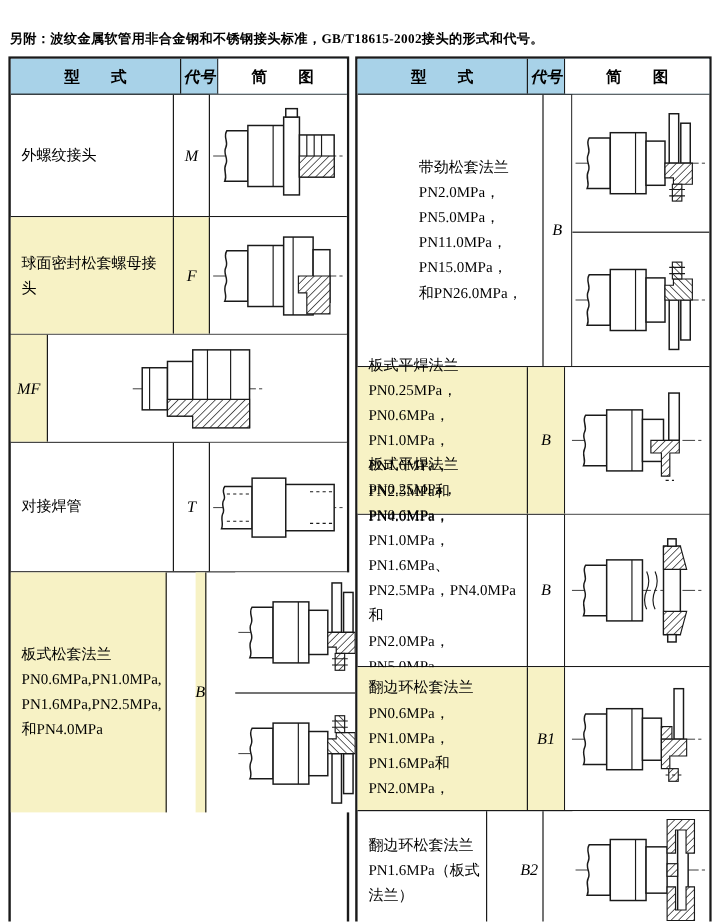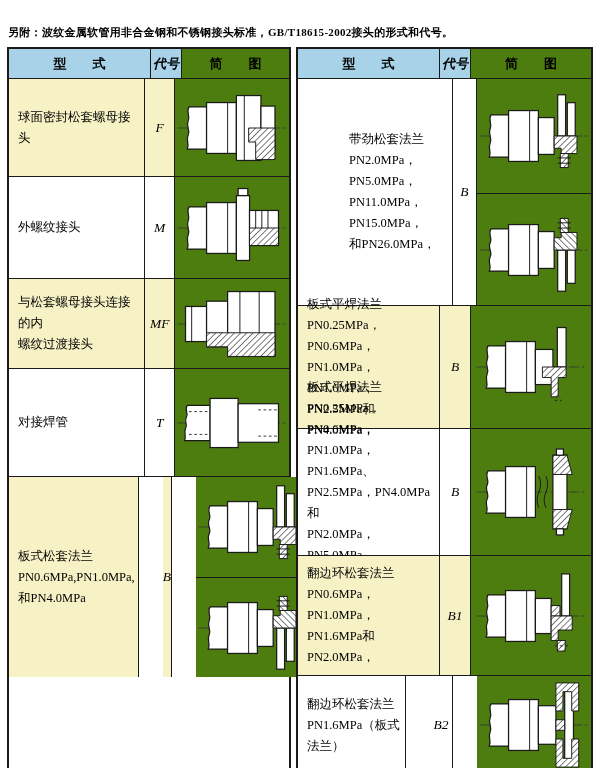--- a/index.html
+++ b/index.html
@@ -41,21 +41,21 @@
     display: flex; flex-direction: column; justify-content: center;
     padding: 4px 3px 4px 9px;
     font-size: 12.5px; line-height: 21px;
   }
   .code {
     width: 31px;
     display: flex; align-items: center; justify-content: center;
     font-size: 13.5px;
     font-style: italic;
   }
-  .diag { flex: 1; display: flex; flex-direction: column; background: #4d7c0f; }
+  .diag { flex: 1; display: flex; flex-direction: column; background: #ffffff; }
   .dsub { flex: 1; display: flex; align-items: center; justify-content: center; overflow: hidden; }
   .dsub + .dsub { border-top: 1.5px solid var(--border, #1a1a1a); }
   .hl { background: var(--hl, #f7f2c5); }
   
   .fitsvg .w  { fill: #fff; stroke: #1a1a1a; stroke-width: 1.4; stroke-linejoin: miter; }
   .fitsvg .l  { stroke: #1a1a1a; stroke-width: 1.1; }
   .fitsvg .l2 { fill: none; stroke: #1a1a1a; stroke-width: 1.1; }
   .fitsvg .dl { stroke: #1a1a1a; stroke-width: 1; stroke-dasharray: 3 3; }
   .fitsvg .h  { fill: url(#hatchp); stroke: #1a1a1a; stroke-width: 1.1; }
   .fitsvg .cl { stroke: #333; stroke-width: 0.9; stroke-dasharray: 12 3 3 3; }
@@ -75,40 +75,20 @@
 
 <div class="page">
   <div class="title">另附：波纹金属软管用非合金钢和不锈钢接头标准，GB/T18615-2002接头的形式和代号。</div>
   <div class="tables">
     <div class="tbl tbl-left" id="t-left">
         <div class="hdr">
           <div class="cell type" style="justify-content: center; padding: 0px;">型　　式</div>
           <div class="cell code">代号</div>
           <div class="cell diag" style="flex-direction: row; align-items: center; justify-content: center;">简　　图</div>
         </div>
-        <div class="row" style="height: 98px;">
-          <div class="cell type hl">
-            <div class="tline">球面密封松套螺母接头</div>
-          </div>
-          <div class="cell code hl">F</div>
-          <div class="cell diag">
-            <div class="dsub">
-              <svg class="fitsvg" viewBox="0 0 130 100" width="114" height="88">
-                <line class="cl" x1="3" y1="50" x2="127" y2="50"></line>
-                <path class="w" d="M36 26 H16 c-4 6 2 10 -1 16 c-3 6 3 10 0 16 c-3 6 2 10 -1 16 H36 Z"></path>
-                <rect class="w" x="36" y="21" width="34" height="58"></rect>
-                <line class="l" x1="60" y1="21" x2="60" y2="79"></line>
-                <rect class="w" x="70" y="13" width="28" height="74"></rect>
-                <line class="l" x1="79" y1="13" x2="79" y2="87"></line>
-                <rect class="w" x="98" y="25" width="16" height="50"></rect>
-                <path class="h" d="M84 50 H114 V86 H92 V66 H84 Z"></path>
-              </svg>
-            </div>
-          </div>
-        </div>
         <div class="row" style="height: 102px;">
           <div class="cell type">
             <div class="tline">外螺纹接头</div>
           </div>
           <div class="cell code">M</div>
           <div class="cell diag">
             <div class="dsub">
               <svg class="fitsvg" viewBox="0 0 130 100" width="114" height="88">
                 <line class="cl" x1="3" y1="50" x2="127" y2="50"></line>
                 <path class="w" d="M36 26 H16 c-4 6 2 10 -1 16 c-3 6 3 10 0 16 c-3 6 2 10 -1 16 H36 Z"></path>
@@ -118,25 +98,41 @@
                 <rect class="w" x="72" y="5" width="11" height="8"></rect>
                 <rect class="w" x="85" y="30" width="33" height="40"></rect>
                 <rect class="h" x="85" y="50" width="33" height="20"></rect>
                 <line class="l" x1="92" y1="30" x2="92" y2="50"></line>
                 <line class="l" x1="99" y1="30" x2="99" y2="50"></line>
                 <line class="l" x1="106" y1="30" x2="106" y2="50"></line>
               </svg>
             </div>
           </div>
         </div>
+        <div class="row" style="height: 98px;">
+          <div class="cell type hl">
+            <div class="tline">球面密封松套螺母接头</div>
+          </div>
+          <div class="cell code hl">F</div>
+          <div class="cell diag">
+            <div class="dsub">
+              <svg class="fitsvg" viewBox="0 0 130 100" width="114" height="88">
+                <line class="cl" x1="3" y1="50" x2="127" y2="50"></line>
+                <path class="w" d="M36 26 H16 c-4 6 2 10 -1 16 c-3 6 3 10 0 16 c-3 6 2 10 -1 16 H36 Z"></path>
+                <rect class="w" x="36" y="21" width="34" height="58"></rect>
+                <line class="l" x1="60" y1="21" x2="60" y2="79"></line>
+                <rect class="w" x="70" y="13" width="28" height="74"></rect>
+                <line class="l" x1="79" y1="13" x2="79" y2="87"></line>
+                <rect class="w" x="98" y="25" width="16" height="50"></rect>
+                <path class="h" d="M84 50 H114 V86 H92 V66 H84 Z"></path>
+              </svg>
+            </div>
+          </div>
+        </div>
         <div class="row" style="height: 90px;">
-          <div class="cell type hl">
-            <div class="tline">与松套螺母接头连接的内</div>
-            <div class="tline">螺纹过渡接头</div>
-          </div>
           <div class="cell code hl">MF</div>
           <div class="cell diag">
             <div class="dsub">
               <svg class="fitsvg" viewBox="0 0 130 100" width="114" height="88">
                 <line class="cl" x1="3" y1="50" x2="127" y2="50"></line>
                 <rect class="w" x="12" y="30" width="24" height="40"></rect>
                 <line class="l" x1="19" y1="30" x2="19" y2="70"></line>
                 <rect class="w" x="36" y="24" width="24" height="52"></rect>
                 <rect class="w" x="60" y="13" width="54" height="74"></rect>
                 <line class="l" x1="74" y1="13" x2="74" y2="87"></line>
@@ -163,20 +159,21 @@
                 <line class="dl" x1="95" y1="35" x2="118" y2="35"></line>
                 <line class="dl" x1="95" y1="65" x2="118" y2="65"></line>
               </svg>
             </div>
           </div>
         </div>
         <div class="row" style="height: 200px;">
           <div class="cell type hl">
             <div class="tline">板式松套法兰</div>
             <div class="tline">PN0.6MPa,PN1.0MPa,</div>
+            <div class="tline">PN1.6MPa,PN2.5MPa,</div>
             <div class="tline">和PN4.0MPa</div>
           </div>
           <div class="cell code hl">B</div>
           <div class="cell diag">
             <div class="dsub" style="flex: 0 0 auto; height: 100px;">
               <svg class="fitsvg" viewBox="0 0 130 100" width="114" height="88">
                 <line class="cl" x1="3" y1="50" x2="127" y2="50"></line>
                 <path class="w" d="M36 26 H16 c-4 6 2 10 -1 16 c-3 6 3 10 0 16 c-3 6 2 10 -1 16 H36 Z"></path>
                 <rect class="w" x="36" y="21" width="34" height="58"></rect>
                 <line class="l" x1="60" y1="21" x2="60" y2="79"></line>

